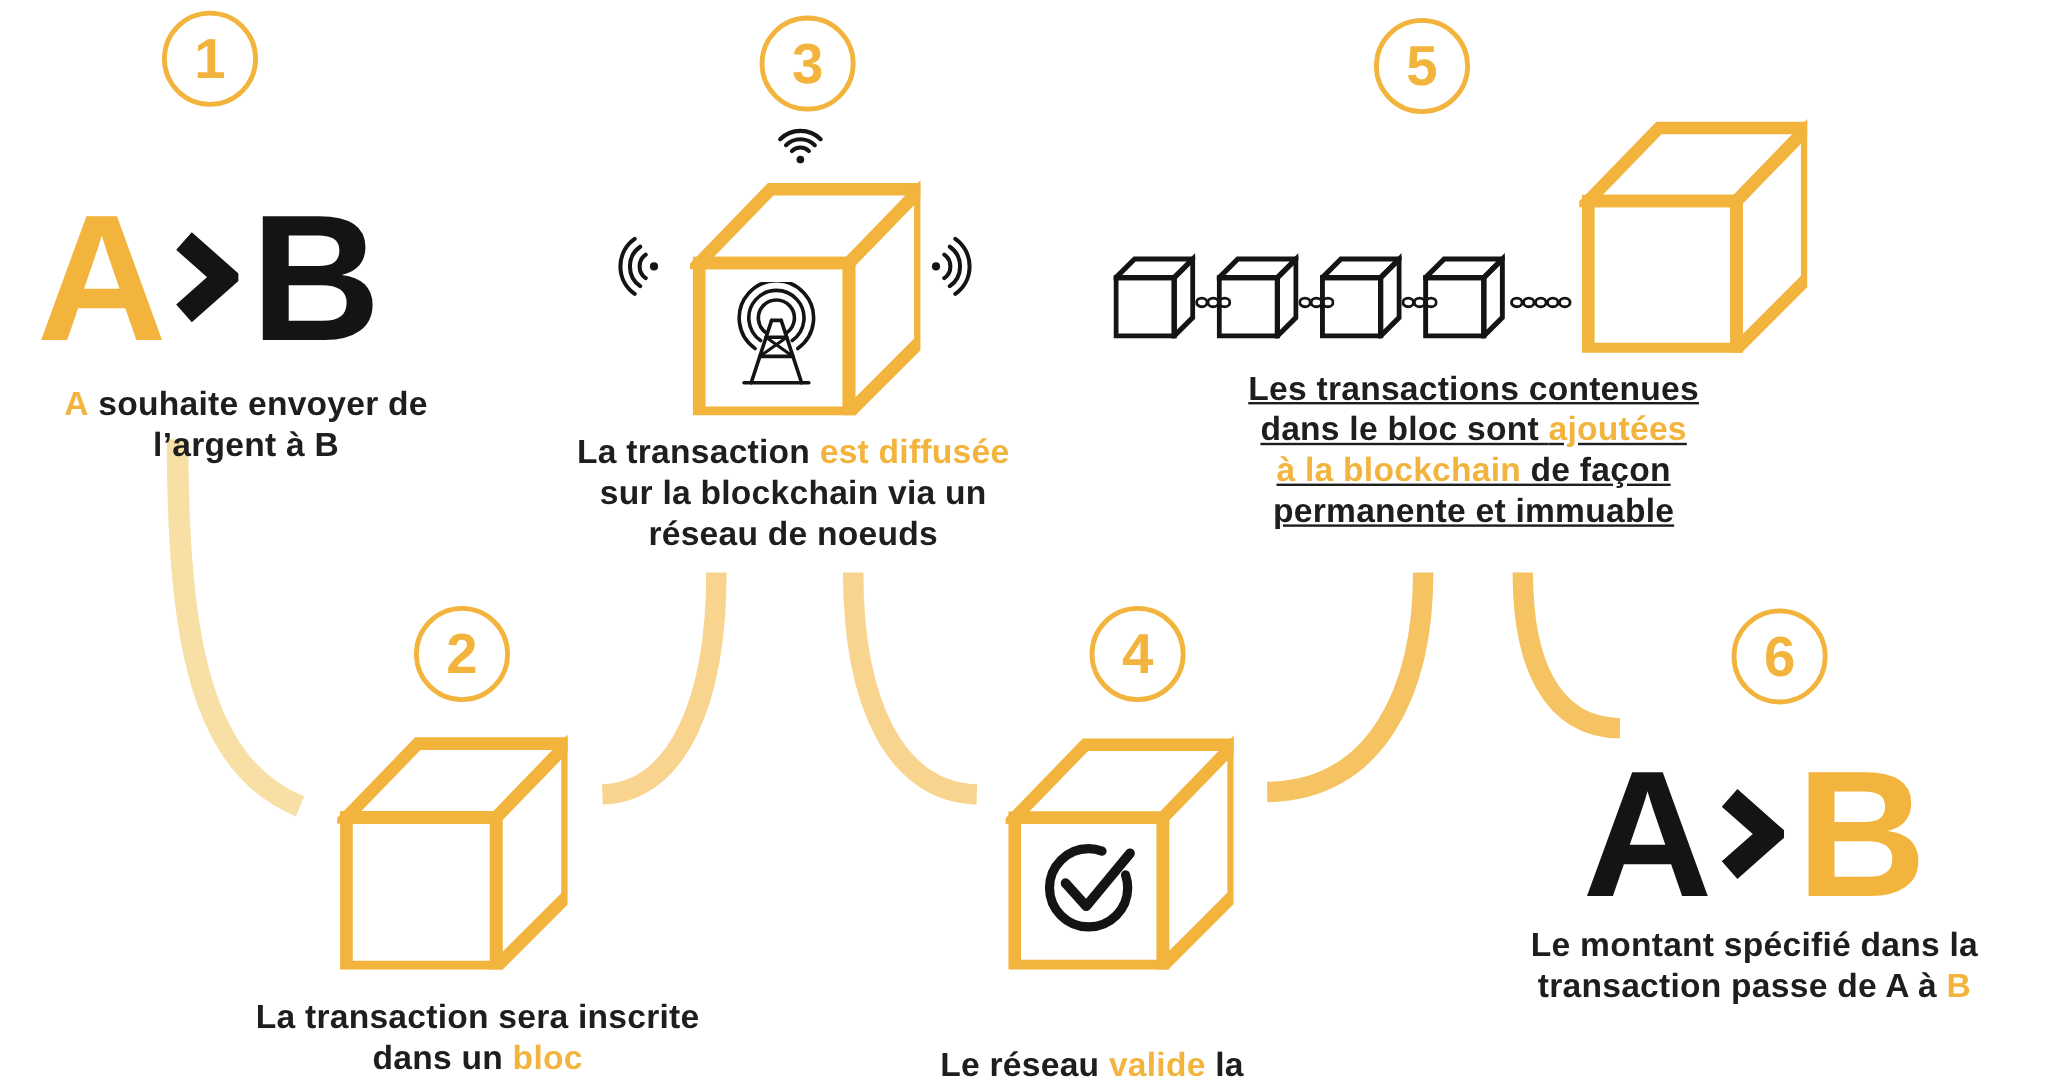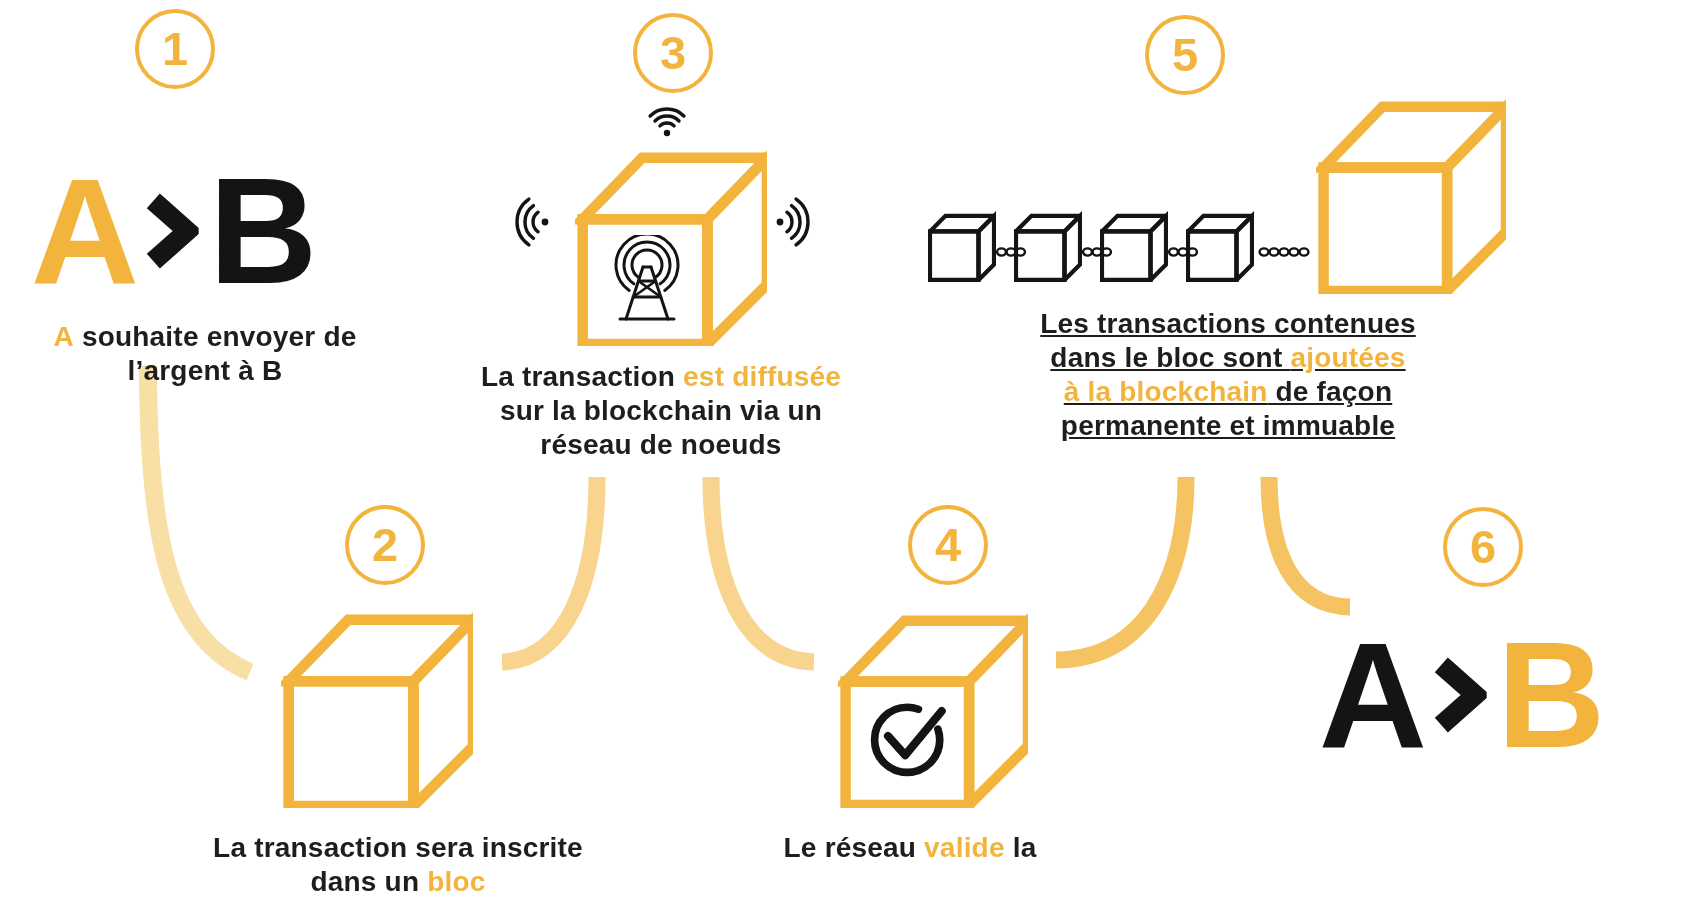--- a/index.html
+++ b/index.html
@@ -217,30 +217,34 @@
     <path d="M8 74 H138 V204 H8 Z"></path>
     <path d="M8 74 L70 10 H200 L138 74 Z"></path>
     <path d="M138 74 L200 10 V142 L138 204 Z"></path>
   </svg>
 
   <svg class="abs" style="left:865px;top:690px;" width="92" height="92" viewBox="0 0 96 96">
     <circle cx="44" cy="52" r="34" fill="none" stroke="var(--ink)" stroke-width="8" stroke-linecap="round" stroke-dasharray="171.9 30"></circle>
     <path d="M24 48 L42 68 L80 22" fill="none" stroke="var(--ink)" stroke-width="8.5" stroke-linecap="round" stroke-linejoin="round"></path>
   </svg>
 
-  <div class="abs caption" style="left:910px;top:831px;">
+  <div class="abs caption" style="left:910px;top:871px;">
       <div><span>Le réseau </span><span class="hl">valide</span><span> la</span></div>
     </div>
 
   <div class="abs numcircle" style="left:1443px;top:507px;">
     <span>6</span>
   </div>
 
   <div class="abs headline" style="left:1460px;top:629px;">
     <span class="letter letter-black">A</span>
     <svg width="54" height="76" viewBox="0 0 40 58">
       <path d="M6 6 L32 29 L6 52" fill="none" stroke="var(--ink)" stroke-width="15" stroke-linecap="butt" stroke-linejoin="miter"></path>
     </svg>
     <span class="letter letter-yellow">B</span>
   </div>
 
+  <div class="abs caption" style="left:1462px;top:771px;">
+      <div><span>Le montant spécifié dans la</span></div>
+      <div><span>transaction passe de A à </span><span class="hl">B</span></div>
+    </div>
 
 </div>
 
 </body></html>

